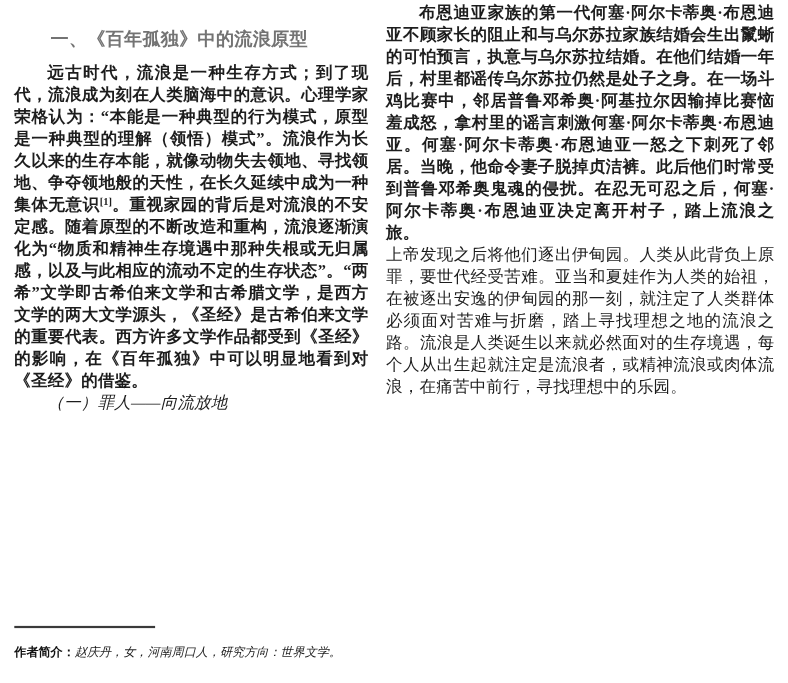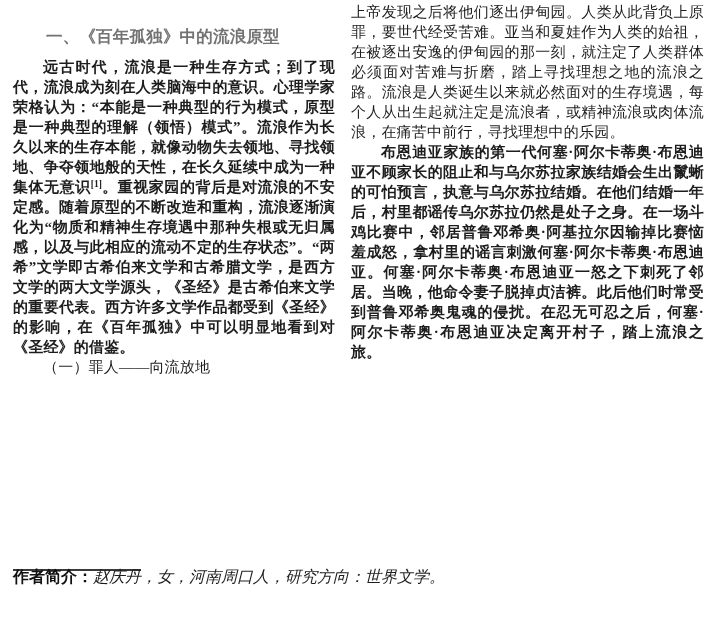--- a/index.html
+++ b/index.html
@@ -32,20 +32,21 @@
     margin: 5px 0 10px 0;
     text-indent: 2em;
     color: #737373;
     text-align: left;
   }
 
   p.para { margin: 0; }
   p.indent { text-indent: 2em; font-weight: bold; }
 
   .subheading {
+    font-style: italic;          
     font-weight: 500;
     margin: 0;
     text-indent: 2em;
     text-align: left;
   }
 
   sup.cite {
     font-size: 9.5px;
     line-height: 0;
     vertical-align: 5px;
@@ -53,23 +54,23 @@
   }
 
   .footnote-rule {
     position: absolute;
     left: 13px; top: 569px;
     width: 128px; height: 0;
     border-top: 2px solid #3a3a3a;
   }
   .footnote {
     position: absolute;
-    left: 13px; top: 566px;
+    left: 13px; top: 583px;
     width: 692px;
-    font-size: 16px;
+    font-size: 11px;
     line-height: 21px;
   }
   .fn-line { margin: 0; white-space: nowrap; }
   .fn-label {
     font-family: "Liberation Sans", "DejaVu Sans", sans-serif;
     font-weight: bold;
     font-style: normal;
     color: #111;
   }
   .kai { font-style: italic; }   
@@ -79,22 +80,22 @@
 
 <div class="page">
 
   <div class="col col-left">
     <h2 class="heading">一、《百年孤独》中的流浪原型</h2>
     <p class="para indent"><span>远古时代，流浪是一种生存方式；到了现代，流浪成为刻在人类脑海中的意识。心理学家荣格认为：“本能是一种典型的行为模式，原型是一种典型的理解（领悟）模式”。流浪作为长久以来的生存本能，就像动物失去领地、寻找领地、争夺领地般的天性，在长久延续中成为一种集体无意识</span><sup class="cite">[1]</sup><span>。重视家园的背后是对流浪的不安定感。随着原型的不断改造和重构，流浪逐渐演化为“物质和精神生存境遇中那种失根或无归属感，以及与此相应的流动不定的生存状态”。“两希”文学即古希伯来文学和古希腊文学，是西方文学的两大文学源头，《圣经》是古希伯来文学的重要代表。西方许多文学作品都受到《圣经》的影响，在《百年孤独》中可以明显地看到对《圣经》的借鉴。</span></p>
     <p class="subheading">（一）罪人——向流放地</p>
   </div>
 
   <div class="col col-right">
+    <p class="para indent">布恩迪亚家族的第一代何塞·阿尔卡蒂奥·布恩迪亚不顾家长的阻止和与乌尔苏拉家族结婚会生出鬣蜥的可怕预言，执意与乌尔苏拉结婚。在他们结婚一年后，村里都谣传乌尔苏拉仍然是处子之身。在一场斗鸡比赛中，邻居普鲁邓希奥·阿基拉尔因输掉比赛恼羞成怒，拿村里的谣言刺激何塞·阿尔卡蒂奥·布恩迪亚。何塞·阿尔卡蒂奥·布恩迪亚一怒之下刺死了邻居。当晚，他命令妻子脱掉贞洁裤。此后他们时常受到普鲁邓希奥鬼魂的侵扰。在忍无可忍之后，何塞·阿尔卡蒂奥·布恩迪亚决定离开村子，踏上流浪之旅。</p>
     <p class="para">上帝发现之后将他们逐出伊甸园。人类从此背负上原罪，要世代经受苦难。亚当和夏娃作为人类的始祖，在被逐出安逸的伊甸园的那一刻，就注定了人类群体必须面对苦难与折磨，踏上寻找理想之地的流浪之路。流浪是人类诞生以来就必然面对的生存境遇，每个人从出生起就注定是流浪者，或精神流浪或肉体流浪，在痛苦中前行，寻找理想中的乐园。</p>
-    <p class="para indent">布恩迪亚家族的第一代何塞·阿尔卡蒂奥·布恩迪亚不顾家长的阻止和与乌尔苏拉家族结婚会生出鬣蜥的可怕预言，执意与乌尔苏拉结婚。在他们结婚一年后，村里都谣传乌尔苏拉仍然是处子之身。在一场斗鸡比赛中，邻居普鲁邓希奥·阿基拉尔因输掉比赛恼羞成怒，拿村里的谣言刺激何塞·阿尔卡蒂奥·布恩迪亚。何塞·阿尔卡蒂奥·布恩迪亚一怒之下刺死了邻居。当晚，他命令妻子脱掉贞洁裤。此后他们时常受到普鲁邓希奥鬼魂的侵扰。在忍无可忍之后，何塞·阿尔卡蒂奥·布恩迪亚决定离开村子，踏上流浪之旅。</p>
   </div>
 
   <div class="footnote-rule"></div>
 
   <div class="footnote">
     <p class="fn-line"><span class="fn-label">作者简介：</span><span class="kai">赵庆丹，女，河南周口人，研究方向：世界文学。</span></p>
   </div>
 
 </div>
 

